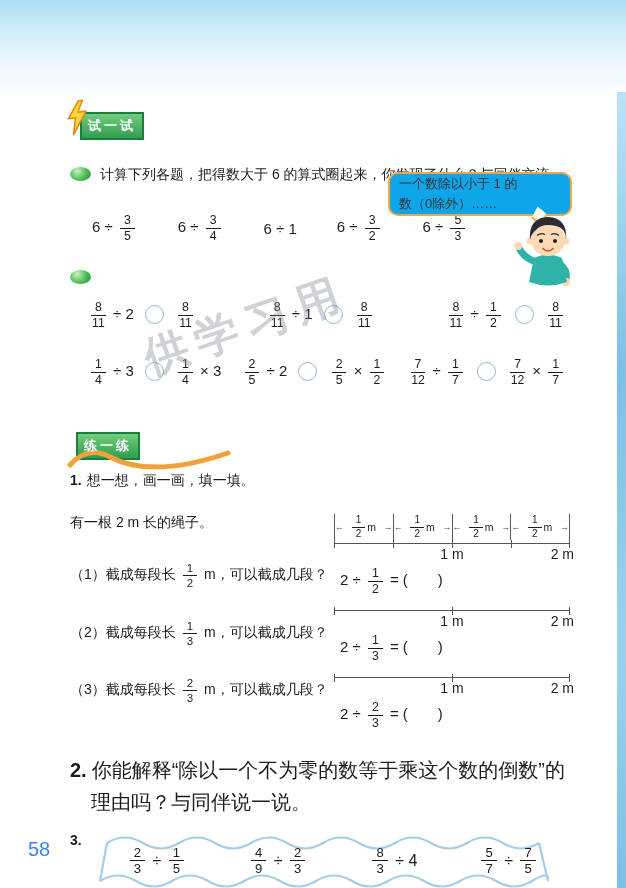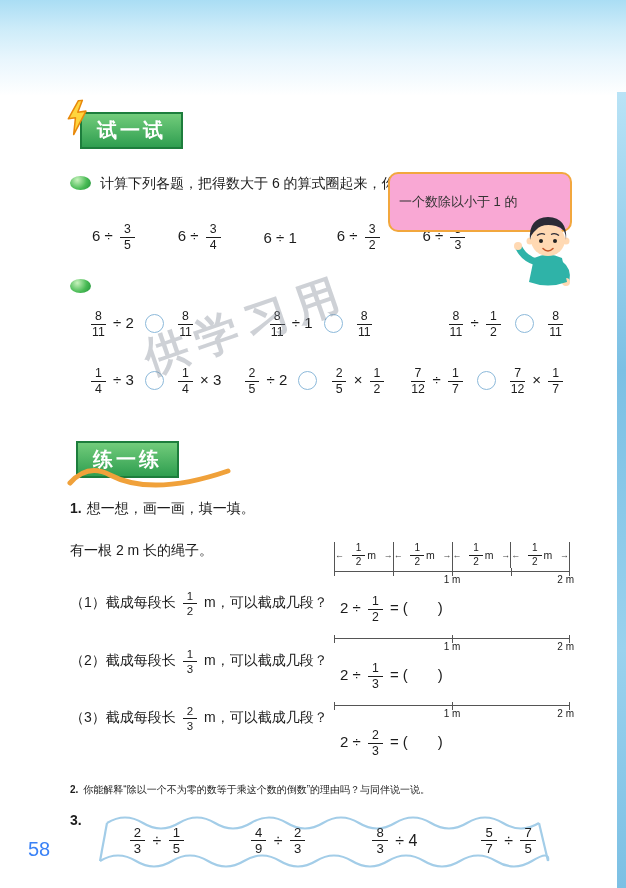--- a/index.html
+++ b/index.html
@@ -11,22 +11,22 @@
   .side-strip { position:absolute; top:92px; right:0; width:9px; height:796px;
     background:linear-gradient(180deg,#b9e3f6 0%,#7cc0e4 35%,#9ad2ee 70%,#7cc0e4 100%); }
 
   .content { position:absolute; left:70px; top:100px; width:502px; }
 
   .watermark { position:absolute; left:140px; top:296px; font-size:44px; font-weight:bold;
     color:rgba(125,135,148,0.38); transform:rotate(-19deg); letter-spacing:9px; pointer-events:none; z-index:6; }
 
   
   .badge { position:relative; display:inline-block; background:linear-gradient(180deg,#72cc7b,#2f9e50);
-    border:2px solid #1d7d3c; border-radius:0; color:#fff; font-weight:bold; font-size:20px;
-    padding:3px 15px; letter-spacing:3px; z-index:2; }
+    border:2px solid #1d7d3c; border-radius:0; color:#fff; font-weight:bold; font-size:13px;
+    padding:3px 6px; letter-spacing:3px; z-index:2; }
   .badge-try { margin:12px 0 0 10px; }
   .bolt { position:absolute; left:-17px; top:-14px; width:25px; height:35px; transform:rotate(-8deg); }
   .badge-practice { margin:46px 0 0 6px; }
   .swoosh { position:absolute; left:-12px; bottom:-15px; width:168px; height:34px; z-index:-1; }
 
   .line { margin-top:26px; font-size:14px; white-space:nowrap; }
   .bullet { display:inline-block; width:21px; height:14px; border-radius:50%;
     background:radial-gradient(circle at 35% 28%,#c8f2bd,#49bb55 55%,#1f8f38); margin-right:9px; vertical-align:-2px; }
 
   
@@ -36,56 +36,56 @@
   .frac .den { padding-top:1px; }
   .cmp-circle { display:inline-block; width:19px; height:19px; border:1.6px solid #8cb9da;
     border-radius:50%; vertical-align:-5px; margin:0 7px; background:#fff; }
 
   .expr-row { margin:30px 0 0 22px; display:flex; gap:40px; font-size:15px; align-items:center; }
   .cmp-row { margin:16px 0 0 18px; width:478px; display:flex; justify-content:space-between;
     font-size:15px; align-items:center; }
   .cmp-row + .cmp-row { margin-top:28px; }
 
   
-  .bubble { position:absolute; left:318px; top:72px; width:184px; background:#f9a8d4;
-    border:2px solid #f2a73e; border-radius:10px; padding:18px 9px; font-size:13px; line-height:1.55;
+  .bubble { position:absolute; left:318px; top:72px; width:184px; background:#0ea5e9;
+    border:2px solid #f2a73e; border-radius:10px; padding:0 9px; font-size:13px; line-height:1.55;
     color:#333; z-index:3; }
   .bubble-tail { position:absolute; right:24px; bottom:-9px; width:13px; height:13px; background:#fffbe6;
     border-right:2px solid #f2a73e; border-bottom:2px solid #f2a73e; transform:rotate(40deg) skewX(12deg); }
   .boy { position:absolute; left:442px; top:110px; width:72px; height:88px; z-index:4; }
 
   
-  .q-title { margin-top:22px; font-size:14px; }
+  .q-title { margin-top:12px; font-size:14px; }
   .qnum { font-weight:bold; margin-right:5px; }
   .q1-grid { display:flex; margin-top:24px; }
   .q1-left { width:264px; font-size:14px; }
   .q1-left .intro { margin-bottom:12px; }
   .q1-item { margin-top:30px; white-space:nowrap; }
   .q1-item:first-of-type { margin-top:8px; }
   .q1-right { width:236px; font-size:15px; }
 
   .seg-row { display:flex; }
   .seg { flex:1; position:relative; display:flex; align-items:center; justify-content:center;
     font-size:10.5px; height:26px; border-left:1px solid #555; }
   .seg:last-child { border-right:1px solid #555; }
   .seg::before { content:"←"; position:absolute; left:0; font-size:9px; color:#444; }
   .seg::after  { content:"→"; position:absolute; right:0; font-size:9px; color:#444; }
   .seg .frac { font-size:10px; margin:0 2px 0 0; }
 
   .dbar { position:relative; height:0; border-top:1.2px solid #555; margin-top:3px; }
   .tick { position:absolute; top:-4px; height:8px; width:0; border-left:1.2px solid #555; }
   .t0{left:0;} .t25{left:25%;} .t50{left:50%;} .t75{left:75%;} .t100{left:calc(100% - 1px);}
-  .dlabels { position:relative; height:16px; font-size:10px; color:#222; }
+  .dlabels { position:relative; height:16px; font-size:14px; color:#222; }
   .dlabels .mid { position:absolute; left:50%; transform:translateX(-50%); top:2px; }
   .dlabels .end { position:absolute; right:-4px; top:2px; }
 
   .equation { margin:7px 0 14px 6px; font-size:15px; }
   .dline { margin-top:4px; }
 
-  .hang { margin-top:10px; font-size:10px; padding-left:21px; line-height:1.6; }
+  .hang { margin-top:10px; font-size:20px; padding-left:21px; line-height:1.6; }
   .hang .qnum { margin-left:-21px; }
 
   
   .q3-row { display:flex; margin-top:10px; font-size:14px; }
   .q3-row .qnum { margin-top:4px; }
   .banner { position:relative; width:474px; height:66px; margin-left:6px; }
   .banner svg { position:absolute; inset:0; width:100%; height:100%; }
   .banner-exprs { position:absolute; left:34px; right:28px; top:15px; height:36px;
     display:flex; justify-content:space-between; align-items:center; font-size:16px; }
 
@@ -108,20 +108,21 @@
       </svg>
       <span>试一试</span>
     </div>
 
     <p class="line">
       <span class="bullet"></span><span>计算下列各题，把得数大于 6 的算式圈起来，你发现了什么？与同伴交流。</span>
     </p>
 
     <div class="bubble">
       <div>一个数除以小于 1 的</div>
+      <div>数（0除外）……</div>
       <span class="bubble-tail"></span>
     </div>
 
     <svg class="boy" viewBox="0 0 72 88">
       <path d="M24 52 Q12 48 7 38" stroke="#2fb3a8" stroke-width="7" stroke-linecap="round" fill="none"></path>
       <circle cx="6" cy="36" r="4" fill="#ffd9b3"></circle>
       <path d="M48 54 q8 6 6 16" stroke="#2fb3a8" stroke-width="7" stroke-linecap="round" fill="none"></path>
       <circle cx="54" cy="72" r="4" fill="#ffd9b3"></circle>
       <path d="M22 48 q14 -7 28 0 l5 24 q-19 7 -38 0 Z" fill="#2fb3a8"></path>
       <circle cx="18" cy="31" r="3.5" fill="#ffd9b3"></circle>

